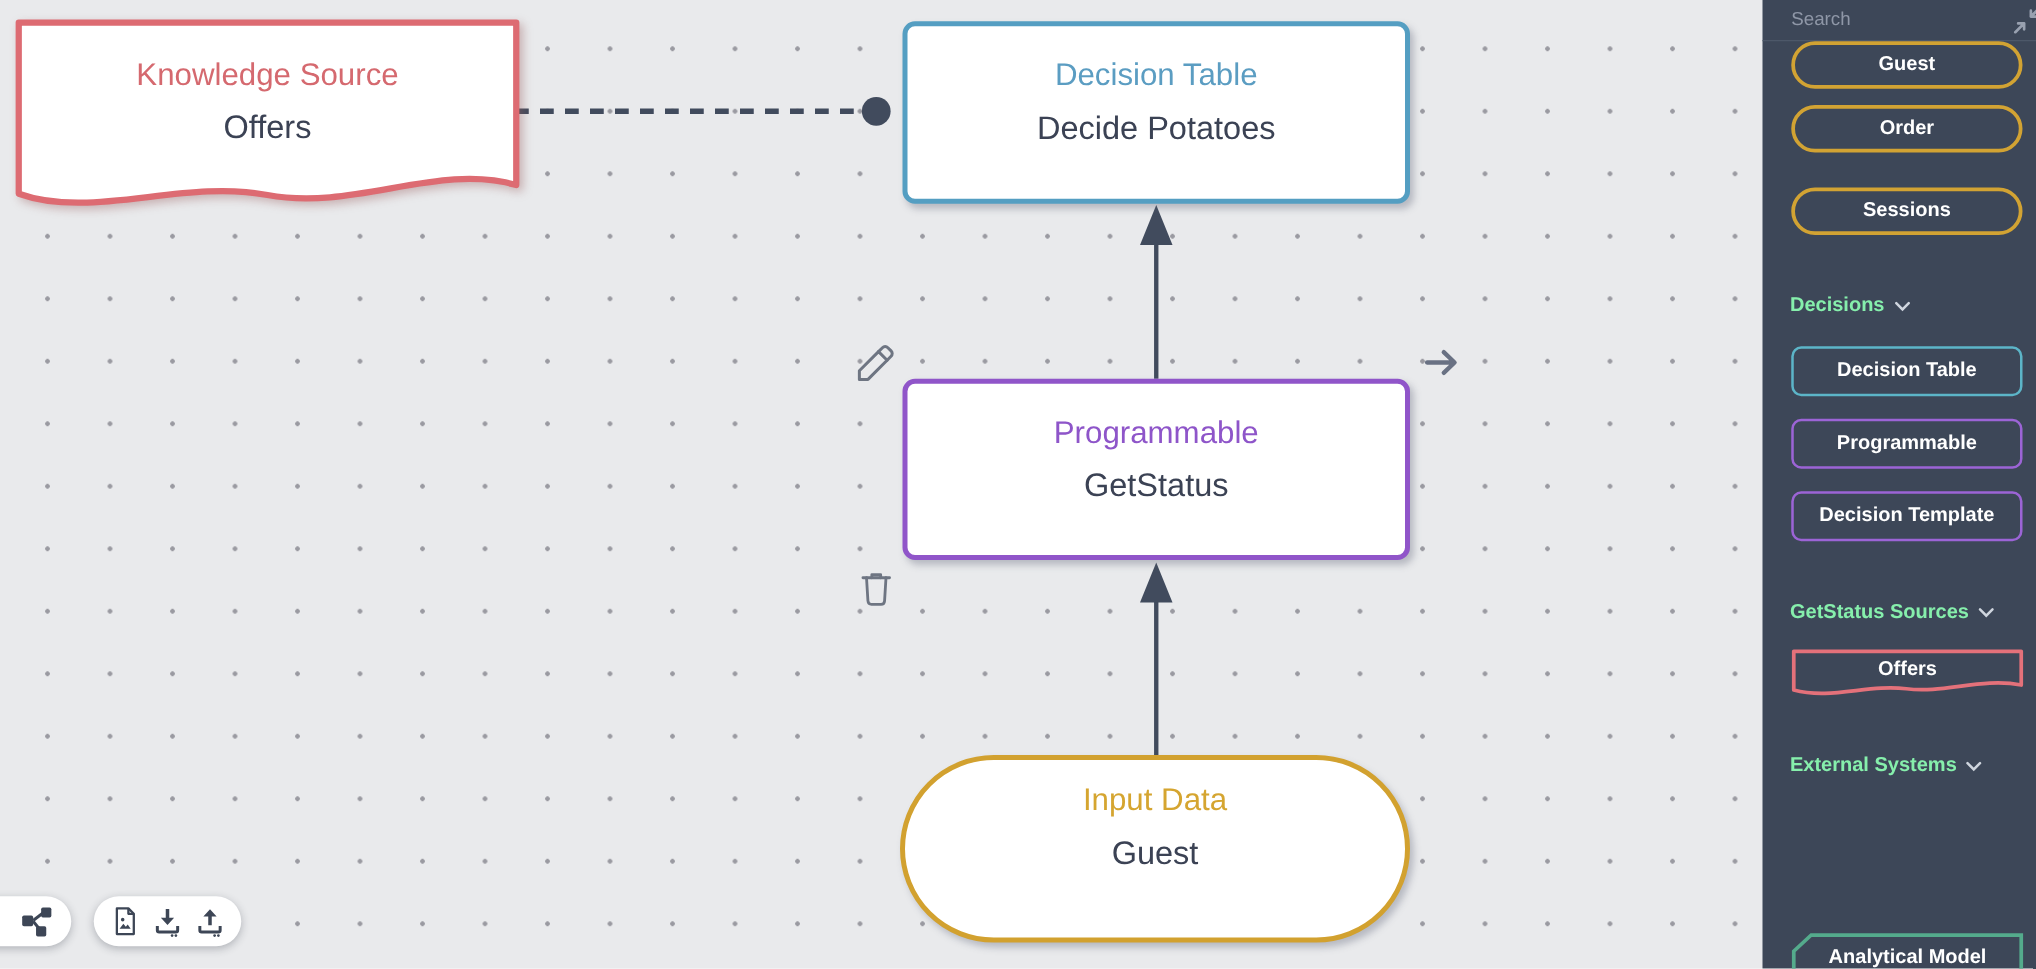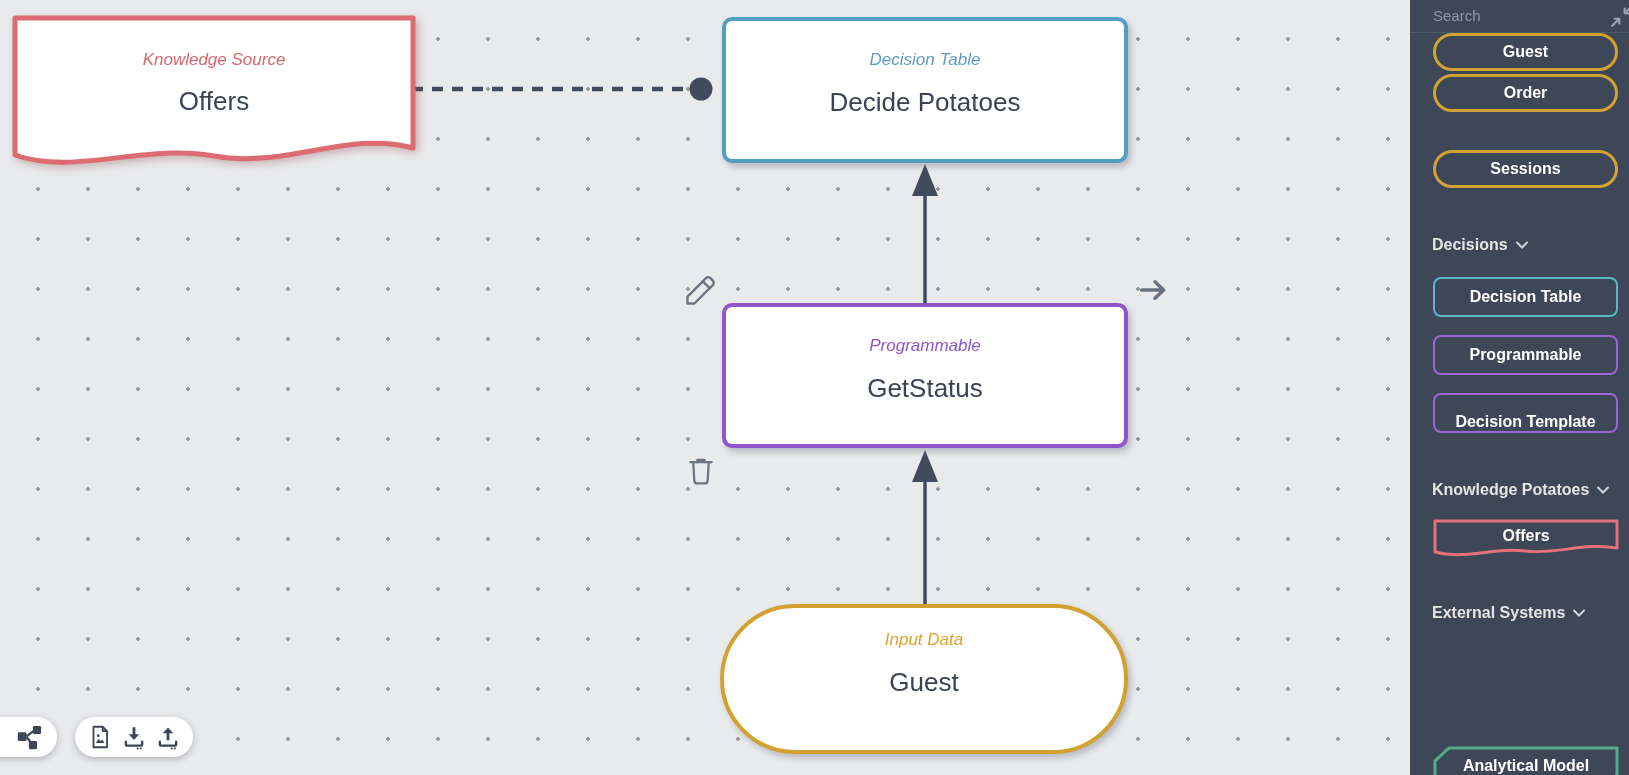--- a/index.html
+++ b/index.html
@@ -18,21 +18,21 @@
   
   .edges { position: absolute; left: 0; top: 0; pointer-events: none; }
 
   
   .node {
     position: absolute; background: #fff; border-radius: 10px;
     display: flex; flex-direction: column; align-items: center;
     padding-top: 27px; gap: 15px;
     box-shadow: 3px 4px 6px rgba(90,95,115,0.35);
   }
-  .node .type-label { font-size: 17px; line-height: 24px; font-style: italic; }
+  .node .type-label { font-size: 25px; line-height: 24px; }
   .node .name-label { font-size: 26px; line-height: 30px; color: #3b4254; font-weight: 500; }
 
   .node-decision-table   { left: 722px; top: 17px;  width: 406px; height: 146px; border: 4px solid #549ec2; }
   .node-decision-table .type-label { color: #5b9dc2; }
   .node-programmable     { left: 722px; top: 303px; width: 406px; height: 145px; border: 4px solid #9055c9; }
   .node-programmable .type-label { color: #8e55c9; }
   .node-input-data       { left: 720px; top: 604px; width: 408px; height: 150px; border: 4px solid #d2a12f; border-radius: 75px; padding-top: 20px; }
   .node-input-data .type-label { color: #d5a530; }
 
   .node-knowledge-source {
@@ -87,21 +87,21 @@
 
   .sb-shape { position: absolute; left: 23px; width: 186px; cursor: pointer; }
   .sb-shape svg { position: absolute; left: 0; top: 0; }
   .sb-shape .shape-label {
     position: relative; width: 100%; text-align: center;
     color: #fff; font-size: 16px; font-weight: 700;
   }
 
   .sb-header {
     position: absolute; left: 22px; display: flex; align-items: center; gap: 7px;
-    color: #e5e5e5; font-size: 16px; font-weight: 700; cursor: pointer;
+    color: #86efac; font-size: 16px; font-weight: 700; cursor: pointer;
   }
 </style>
 </head>
 <body>
 
 <div class="stage">
 
   <svg class="edges" width="1629" height="775">
     <g>
       <line x1="412" y1="89" x2="686" y2="89" stroke="#414b5d" stroke-width="4.5" stroke-dasharray="11 9"></line>
@@ -204,45 +204,45 @@
       <input class="search-input" type="text" placeholder="Search" style="">
       <svg class="collapse-icon" width="26" height="26" viewBox="0 0 24 24">
         <path d="M21,3 L14.5,9.5 M14.5,9.5 v-4.4 M14.5,9.5 h4.4 M3,21 L9.5,14.5 M9.5,14.5 v4.4 M9.5,14.5 h-4.4" fill="none" stroke="#99a1b0" stroke-width="2" stroke-linecap="round" stroke-linejoin="round"></path>
       </svg>
     </div>
     <div class="sidebar-divider"></div>
 
     <div class="sb-btn sb-pill" style="top:33px;">
       <span>Guest</span>
     </div>
-    <div class="sb-btn sb-pill" style="top:74px;">
+    <div class="sb-btn sb-pill" style="top:84px;">
       <span>Order</span>
     </div>
     <div class="sb-btn sb-pill" style="top:150px;">
       <span>Sessions</span>
     </div>
 
     <div class="sb-header" style="top:236px;">
       <span>Decisions</span>
       <svg width="14" height="10" viewBox="0 0 14 10">
         <path d="M2,2.5 L7,7.5 L12,2.5" stroke="#cfd5de" stroke-width="2" fill="none" stroke-linecap="round"></path>
       </svg>
     </div>
     <div class="sb-btn sb-square sb-teal" style="top:277px;">
       <span>Decision Table</span>
     </div>
     <div class="sb-btn sb-square sb-purple" style="top:335px;">
       <span>Programmable</span>
     </div>
-    <div class="sb-btn sb-square sb-purple" style="top:393px;align-items:flex-end;">
+    <div class="sb-btn sb-square sb-purple" style="top:393px;">
       <span>Decision Template</span>
     </div>
 
     <div class="sb-header" style="top:481px;">
-      <span>Knowledge Potatoes</span>
+      <span>GetStatus Sources</span>
       <svg width="14" height="10" viewBox="0 0 14 10">
         <path d="M2,2.5 L7,7.5 L12,2.5" stroke="#cfd5de" stroke-width="2" fill="none" stroke-linecap="round"></path>
       </svg>
     </div>
     <div class="sb-shape" style="top:519px; height:40px;">
       <svg width="186" height="42" viewBox="0 0 186 42">
         <path d="M2,2 H184 V29 C152,23 122,36 92,32 C62,28 32,41 2,33 Z" fill="none" stroke="#e4717a" stroke-width="3" stroke-linejoin="round"></path>
       </svg>
       <div class="shape-label" style="top:8px;">Offers</div>
     </div>

